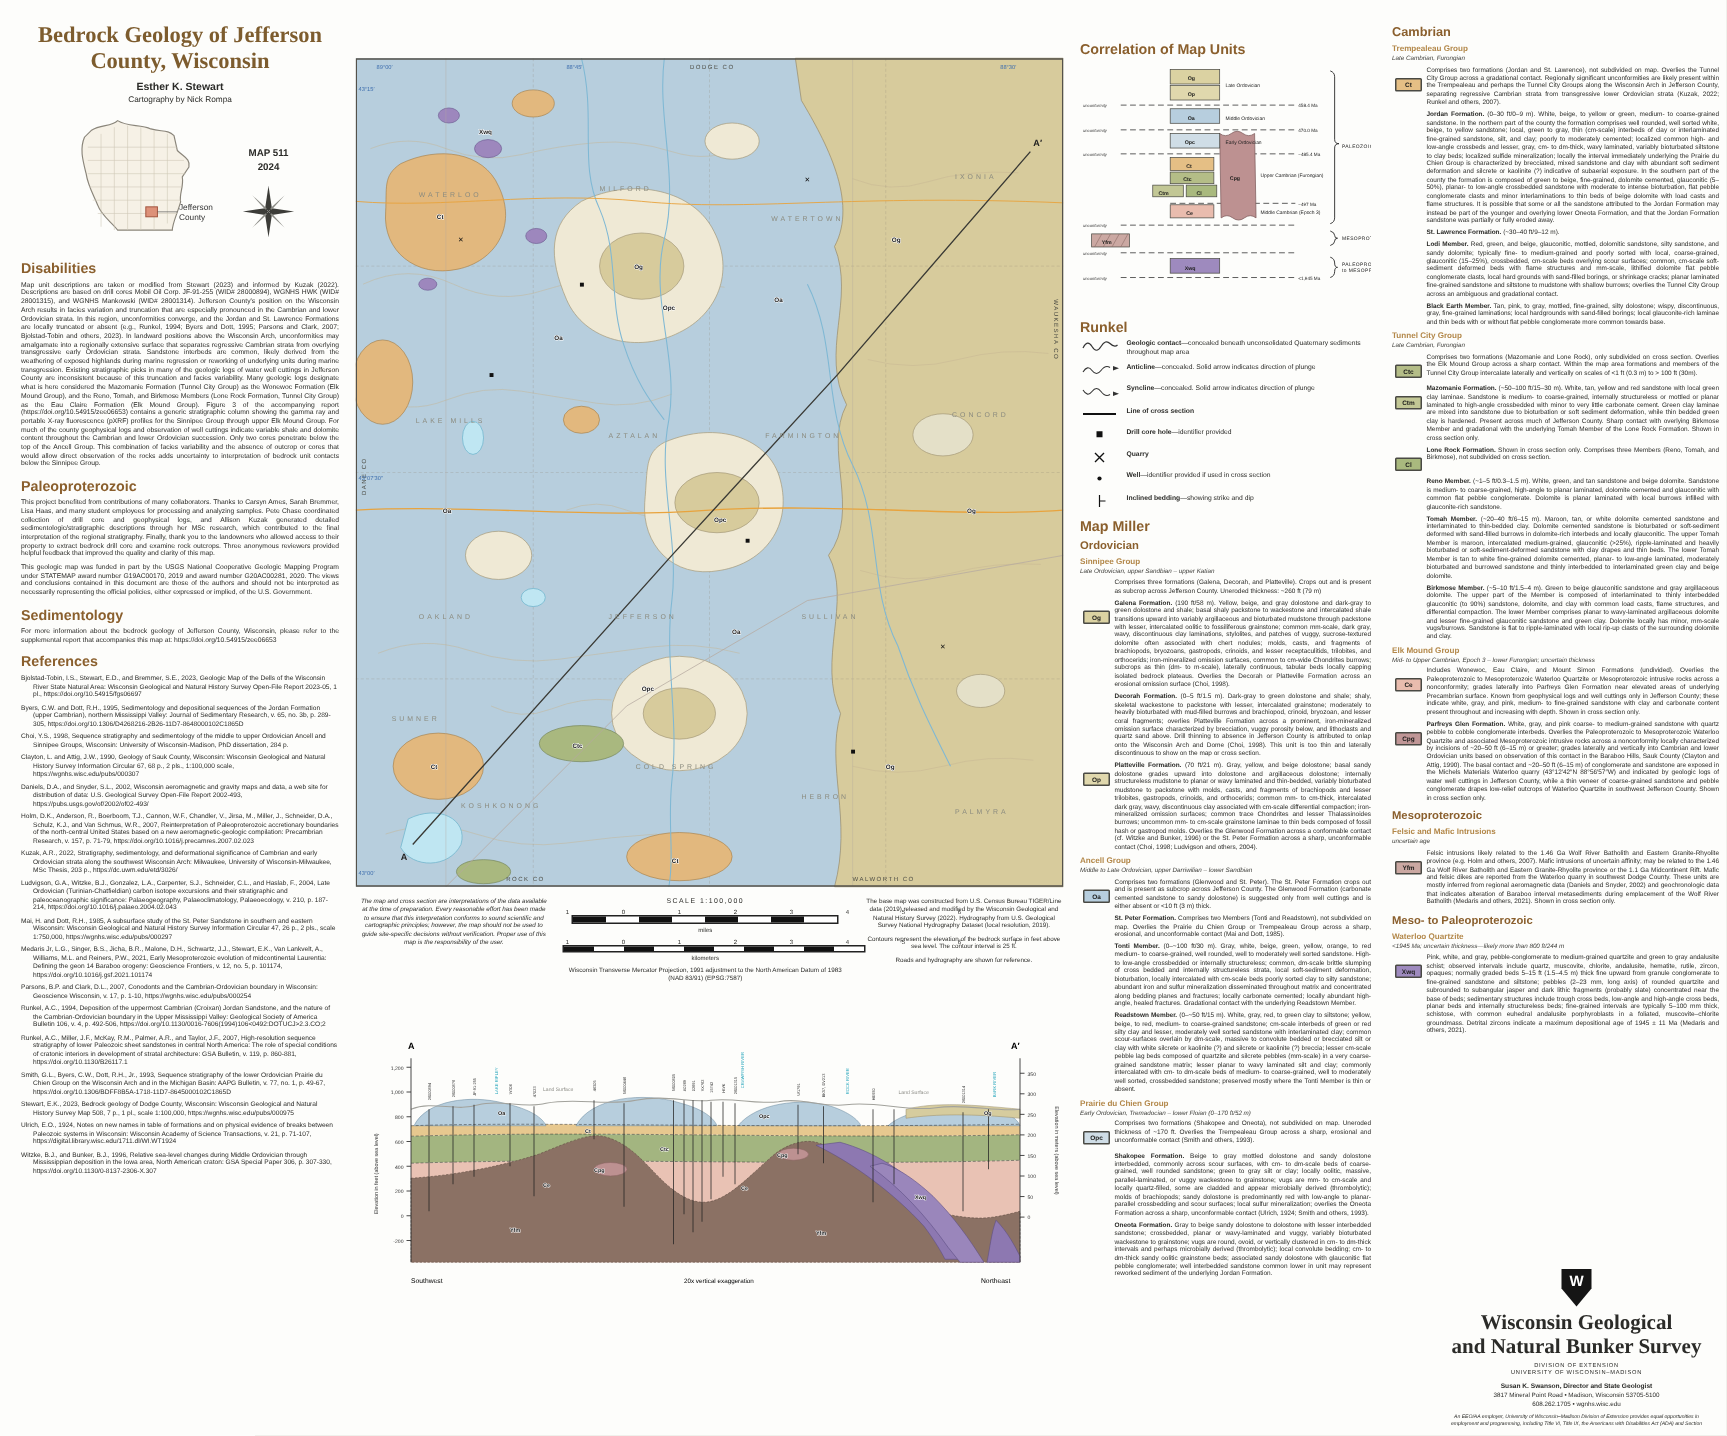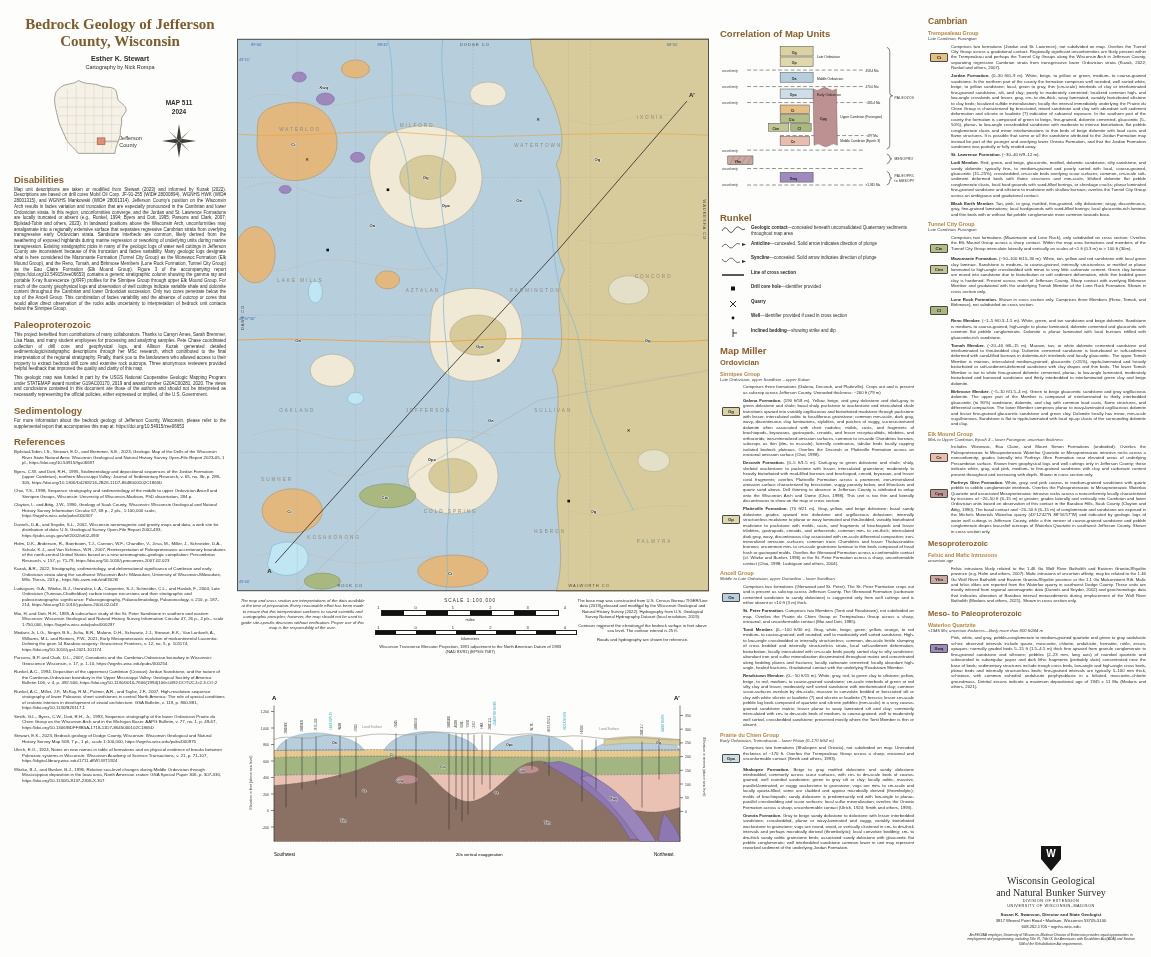--- a/index.html
+++ b/index.html
@@ -41,21 +41,21 @@
   .note{font-size:4.2px;line-height:1.3;text-align:center;}
   .note-l{font-size:4.2px;line-height:1.3;font-style:italic;text-align:center;}
   .bar{height:3.5px;border:0.6px solid #222;}
   .bar-mi{width:176px;background:repeating-linear-gradient(90deg,#111 0 22px,#fff 22px 44px);}
   .bar-km{width:200px;background:repeating-linear-gradient(90deg,#111 0 20px,#fff 20px 40px);}
   .bar-nums{font-size:4px;letter-spacing:17px;text-align:left;padding-left:2px;white-space:nowrap;}
   .bar-unit{font-size:4px;text-align:center;margin:1px 0 3px 0;}
   .scale-title{font-size:4.6px;text-align:center;letter-spacing:1px;margin-bottom:2px;}
   
   .pub{ text-align:center;}
-  .pub-org{font-family:"Liberation Serif",serif;font-size:10px;font-weight:normal;line-height:1.15;}
+  .pub-org{font-family:"Liberation Serif",serif;font-size:14px;font-weight:bold;line-height:1.15;}
   .pub-sub{font-size:3.8px;letter-spacing:.5px;margin-top:1px;}
   .pub-dir{font-size:4.4px;font-weight:bold;margin-top:4px;}
   .pub-line{font-size:4.2px;margin-top:1px;}
   .pub-eeo{font-size:3.4px;font-style:italic;margin-top:4px;line-height:1.3;text-align:center;}
   svg text{font-family:"Liberation Sans",sans-serif;}
   .town{fill:#8b8b7f;font-size:4.6px;letter-spacing:2px;}
   .county{fill:#4a4a42;font-size:4px;letter-spacing:1px;}
   .coord{fill:#3f6fae;font-size:3.8px;}
   .ulabel{fill:#222;font-size:4.2px;font-weight:bold;paint-order:stroke;stroke:#ffffff;stroke-width:0.7px;}
   .cs-tick{fill:#333;font-size:3.4px;}

